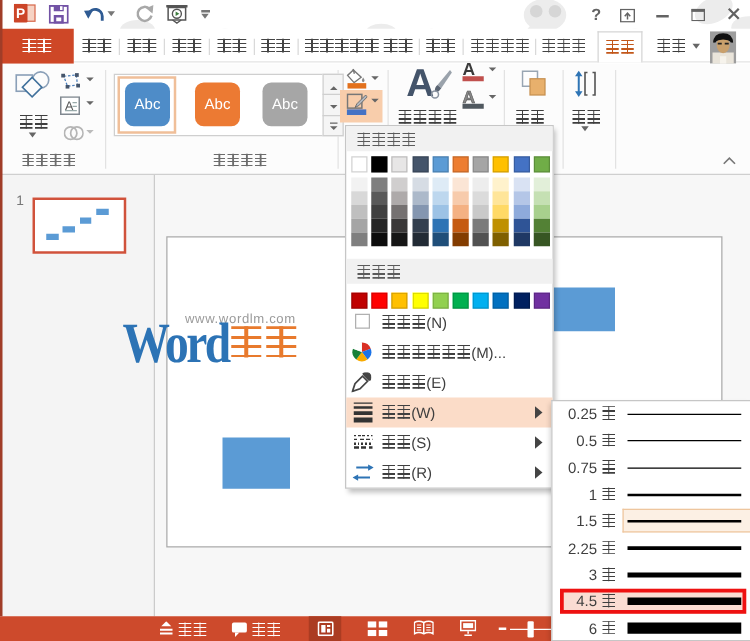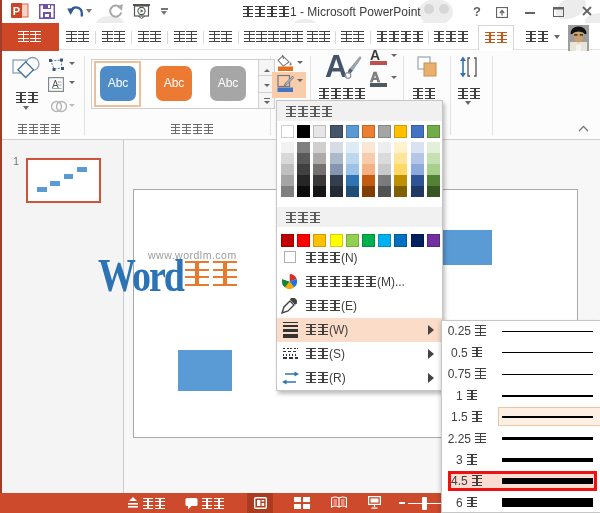--- a/index.html
+++ b/index.html
@@ -9,21 +9,21 @@
 .cj{display:inline-block;width:.88em;height:.88em;margin:0 .06em;vertical-align:-.07em;
  background:linear-gradient(to right,transparent 43%,currentColor 43% 57%,transparent 57%),
  repeating-linear-gradient(to bottom,currentColor 0 9%,transparent 9% 30.3%)}
 .sep{position:absolute;width:1px;background:#e2e2e2}
 .tabsep{position:absolute;width:1px;top:31px;height:13px;background:#d9d9d9}
 .sw{position:absolute;width:13px;height:13px}
 .tint{position:absolute;width:13px;height:11px}
 .mi{position:absolute;left:277px;width:165px;height:24px}
 .mtxt{position:absolute;left:28px;top:5px;color:#3f3f3f}
 .wline{position:absolute;left:502px;width:91px;background:#000}
-.wlabel{position:absolute;width:52px;text-align:center;color:#3f3f3f}
+.wlabel{position:absolute;width:52px;text-align:right;color:#3f3f3f}
 </style></head>
 <body>
 <div id="app">
 
 <div class="abs" id="titlebar" style="left:0;top:0;width:600px;height:23px;background:#fff"></div>
 
 <svg class="abs" style="left:0;top:0" width="600" height="30" viewBox="0 0 600 30">
  <g fill="#ececec">
   <ellipse cx="436" cy="12" rx="17" ry="13"></ellipse>
   <ellipse cx="429" cy="27" rx="8" ry="8"></ellipse>
@@ -68,21 +68,20 @@
  <rect x="1" y="0" width="17" height="2" fill="#555"></rect>
  <rect x="2.5" y="2" width="14" height="10" fill="none" stroke="#555" stroke-width="1.2"></rect>
  <circle cx="9.5" cy="7" r="3.6" fill="none" stroke="#555" stroke-width="1.1"></circle>
  <path d="M8.5 5.2 L 11.5 7 L 8.5 8.8 Z" fill="#3d7d3d"></path>
  <path d="M6 12 L 9.5 14.5 L 13 12" fill="none" stroke="#555" stroke-width="1"></path>
 </svg>
 
 <div class="abs" style="left:161px;top:8px;width:7px;height:1.5px;background:#777"></div>
 <div class="abs" style="left:161px;top:11px;width:0;height:0;border:3.5px solid transparent;border-top:4.5px solid #777"></div>
 
-<div class="abs" style="left:242px;top:5px;color:#3c3c3c;font-size:12px;white-space:nowrap"><i class="cj"></i><i class="cj"></i><i class="cj"></i><i class="cj"></i>1 - Microsoft PowerPoint</div>
 
 <div class="abs" style="left:473px;top:4px;font-size:13px;font-weight:bold;color:#636363">?</div>
 <svg class="abs" style="left:496px;top:7px" width="12" height="11" viewBox="0 0 12 11">
  <rect x="0.5" y="0.5" width="11" height="10" fill="none" stroke="#636363" stroke-width="1.2"></rect>
  <path d="M6 8.5 L 6 4 M3.8 6 L 6 3.5 L 8.2 6" fill="none" stroke="#636363" stroke-width="1.2"></path>
 </svg>
 <div class="abs" style="left:525px;top:12px;width:10px;height:2px;background:#636363"></div>
 <svg class="abs" style="left:553px;top:7px" width="11" height="10" viewBox="0 0 11 10">
  <rect x="0.5" y="0.5" width="10" height="9" fill="none" stroke="#636363" stroke-width="1"></rect>
  <rect x="0" y="0" width="11" height="2.5" fill="#636363"></rect>

